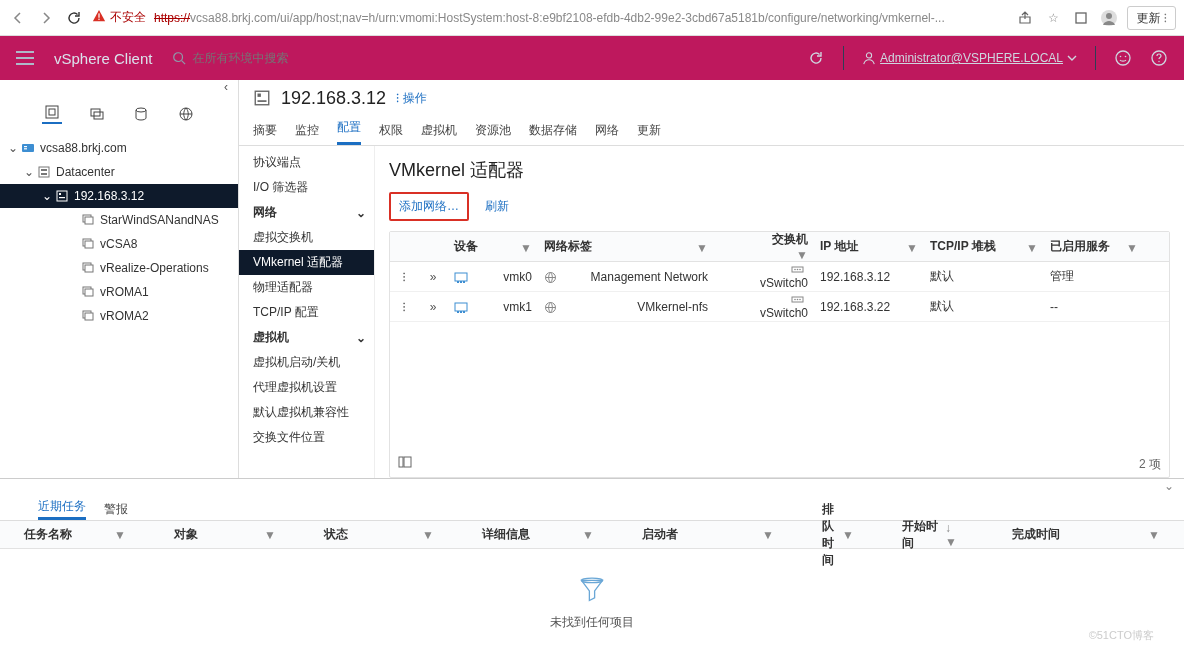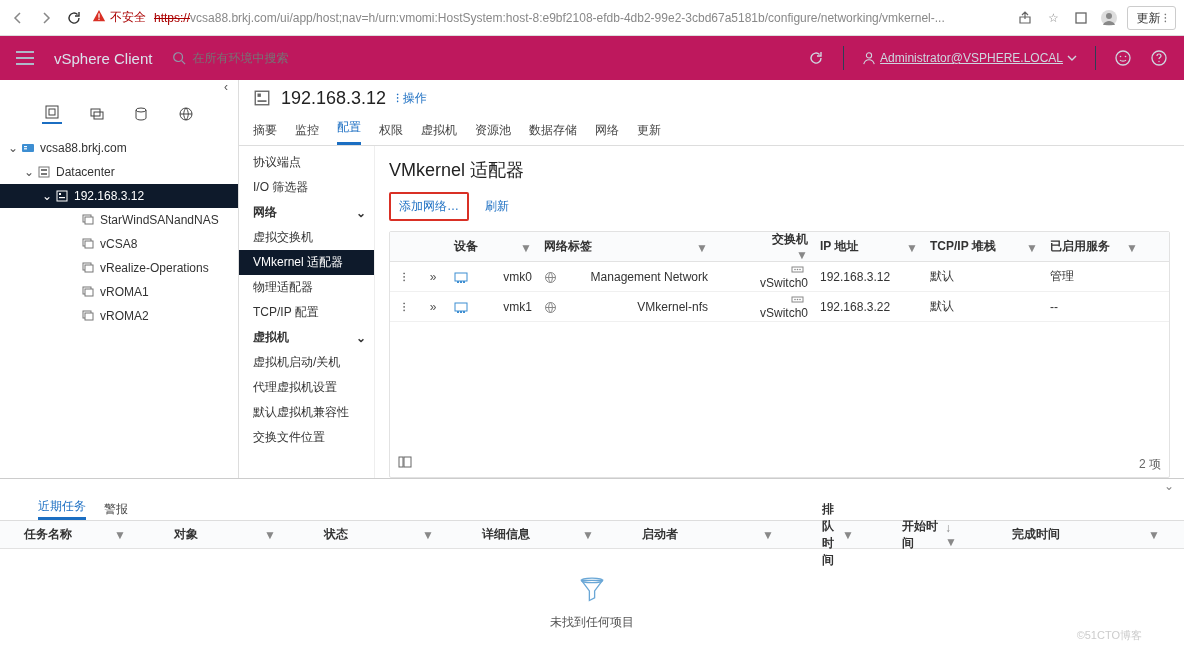--- a/index.html
+++ b/index.html
@@ -78,21 +78,21 @@
 .bp-collapse { height: 14px; text-align: right; padding-right: 10px; color: #888; cursor: pointer; }
 .bp-tabs { display: flex; gap: 18px; padding: 0 38px; border-bottom: 1px solid #ddd; height: 28px; align-items: flex-end; }
 .bp-tab { padding-bottom: 2px; cursor: pointer; color: #444; }
 .bp-tab.active { color: #1b6ec2; border-bottom: 3px solid #1b6ec2; }
 .task-head { display: flex; border-bottom: 1px solid #e2e2e2; height: 28px; align-items: center; background: #fafbfc; }
 .th { display: flex; align-items: center; justify-content: space-between; padding: 0 24px; color: #333; font-weight: bold; }
 .th .gfilter { font-weight: normal; }
 .tw-name { width: 150px; } .tw-obj { width: 150px; } .tw-status { width: 158px; } .tw-detail { width: 160px; } .tw-init { width: 180px; } .tw-queue { width: 80px; } .tw-start { width: 110px; } .tw-end { flex: 1; }
 .task-body { flex: 1; display: flex; flex-direction: column; align-items: center; justify-content: center; color: #555; }
 .funnel { width: 28px; height: 28px; margin-bottom: 10px; }
-.watermark { position: absolute; right: 42px; bottom: 16px; color: #ccc; font-size: 11px; }
+.watermark { position: absolute; right: 30px; bottom: 16px; color: #ccc; font-size: 11px; }
 svg { display: block; }
 </style>
 </head>
 <body>
 
 <div class="browser-bar">
   <div class="browser-btn">
     <svg width="16" height="16" viewBox="0 0 16 16">
         <path d="M10 3l-5 5 5 5" stroke="#888" stroke-width="1.5" fill="none"></path>
       </svg>

